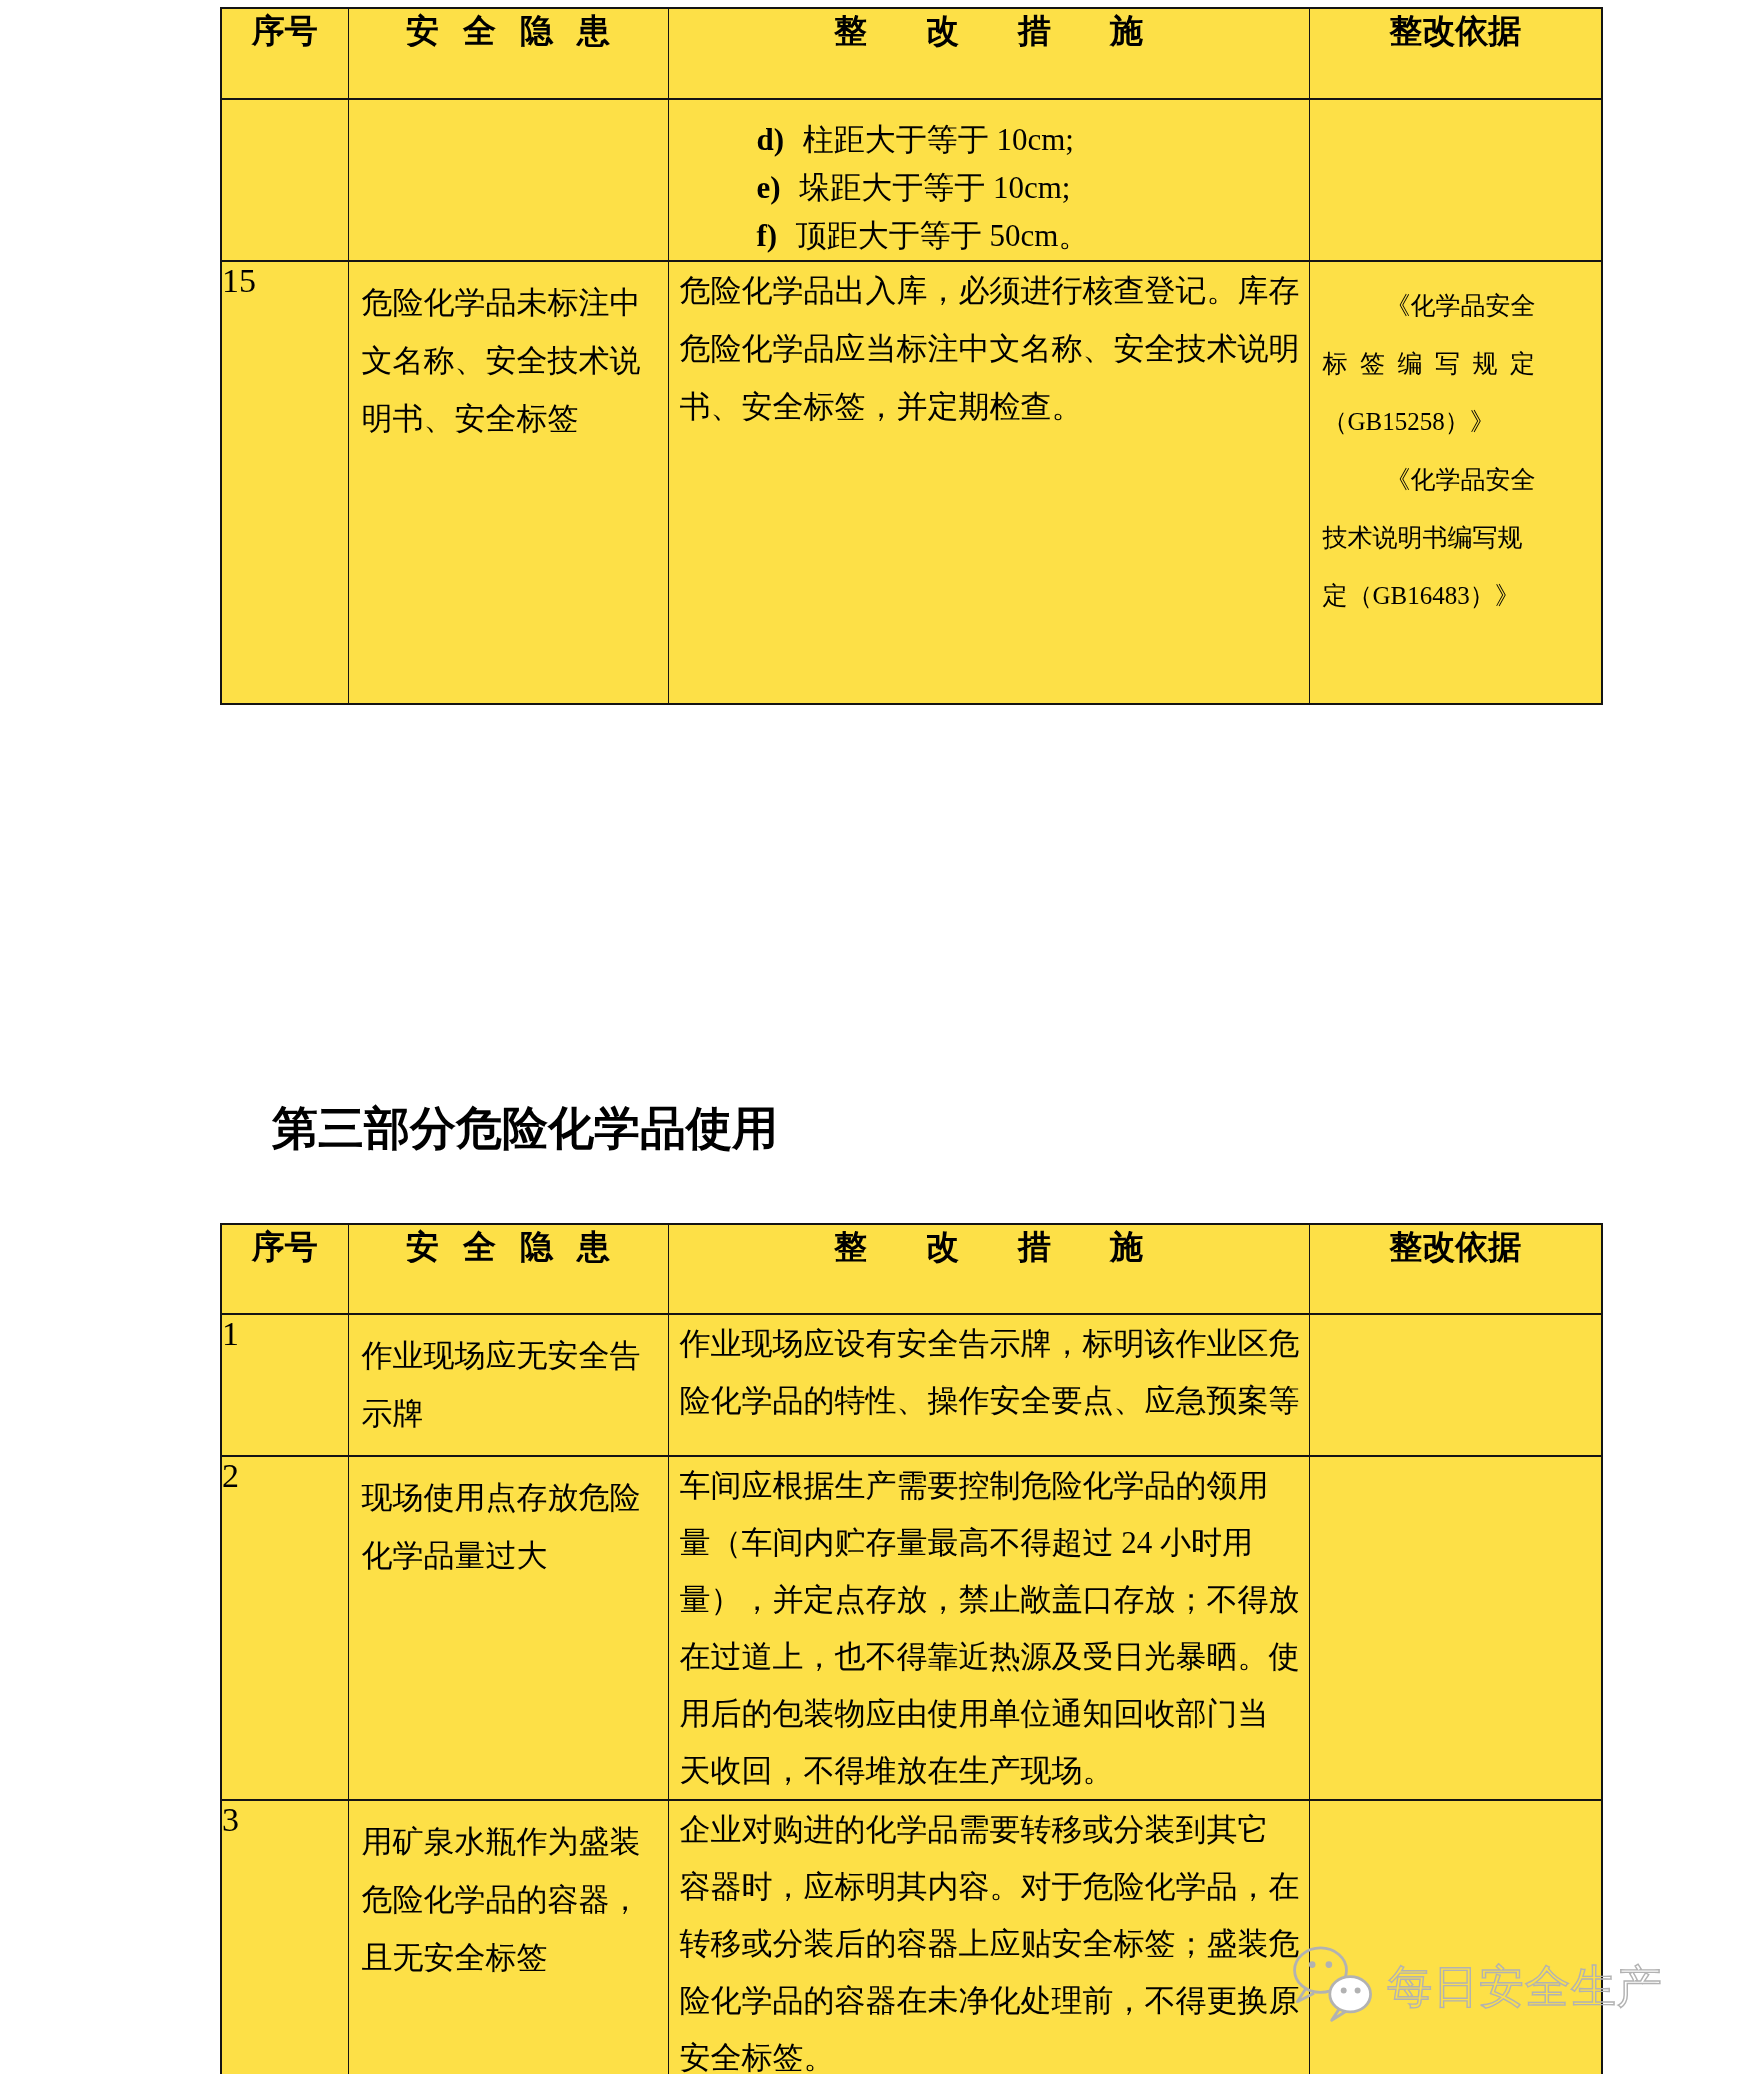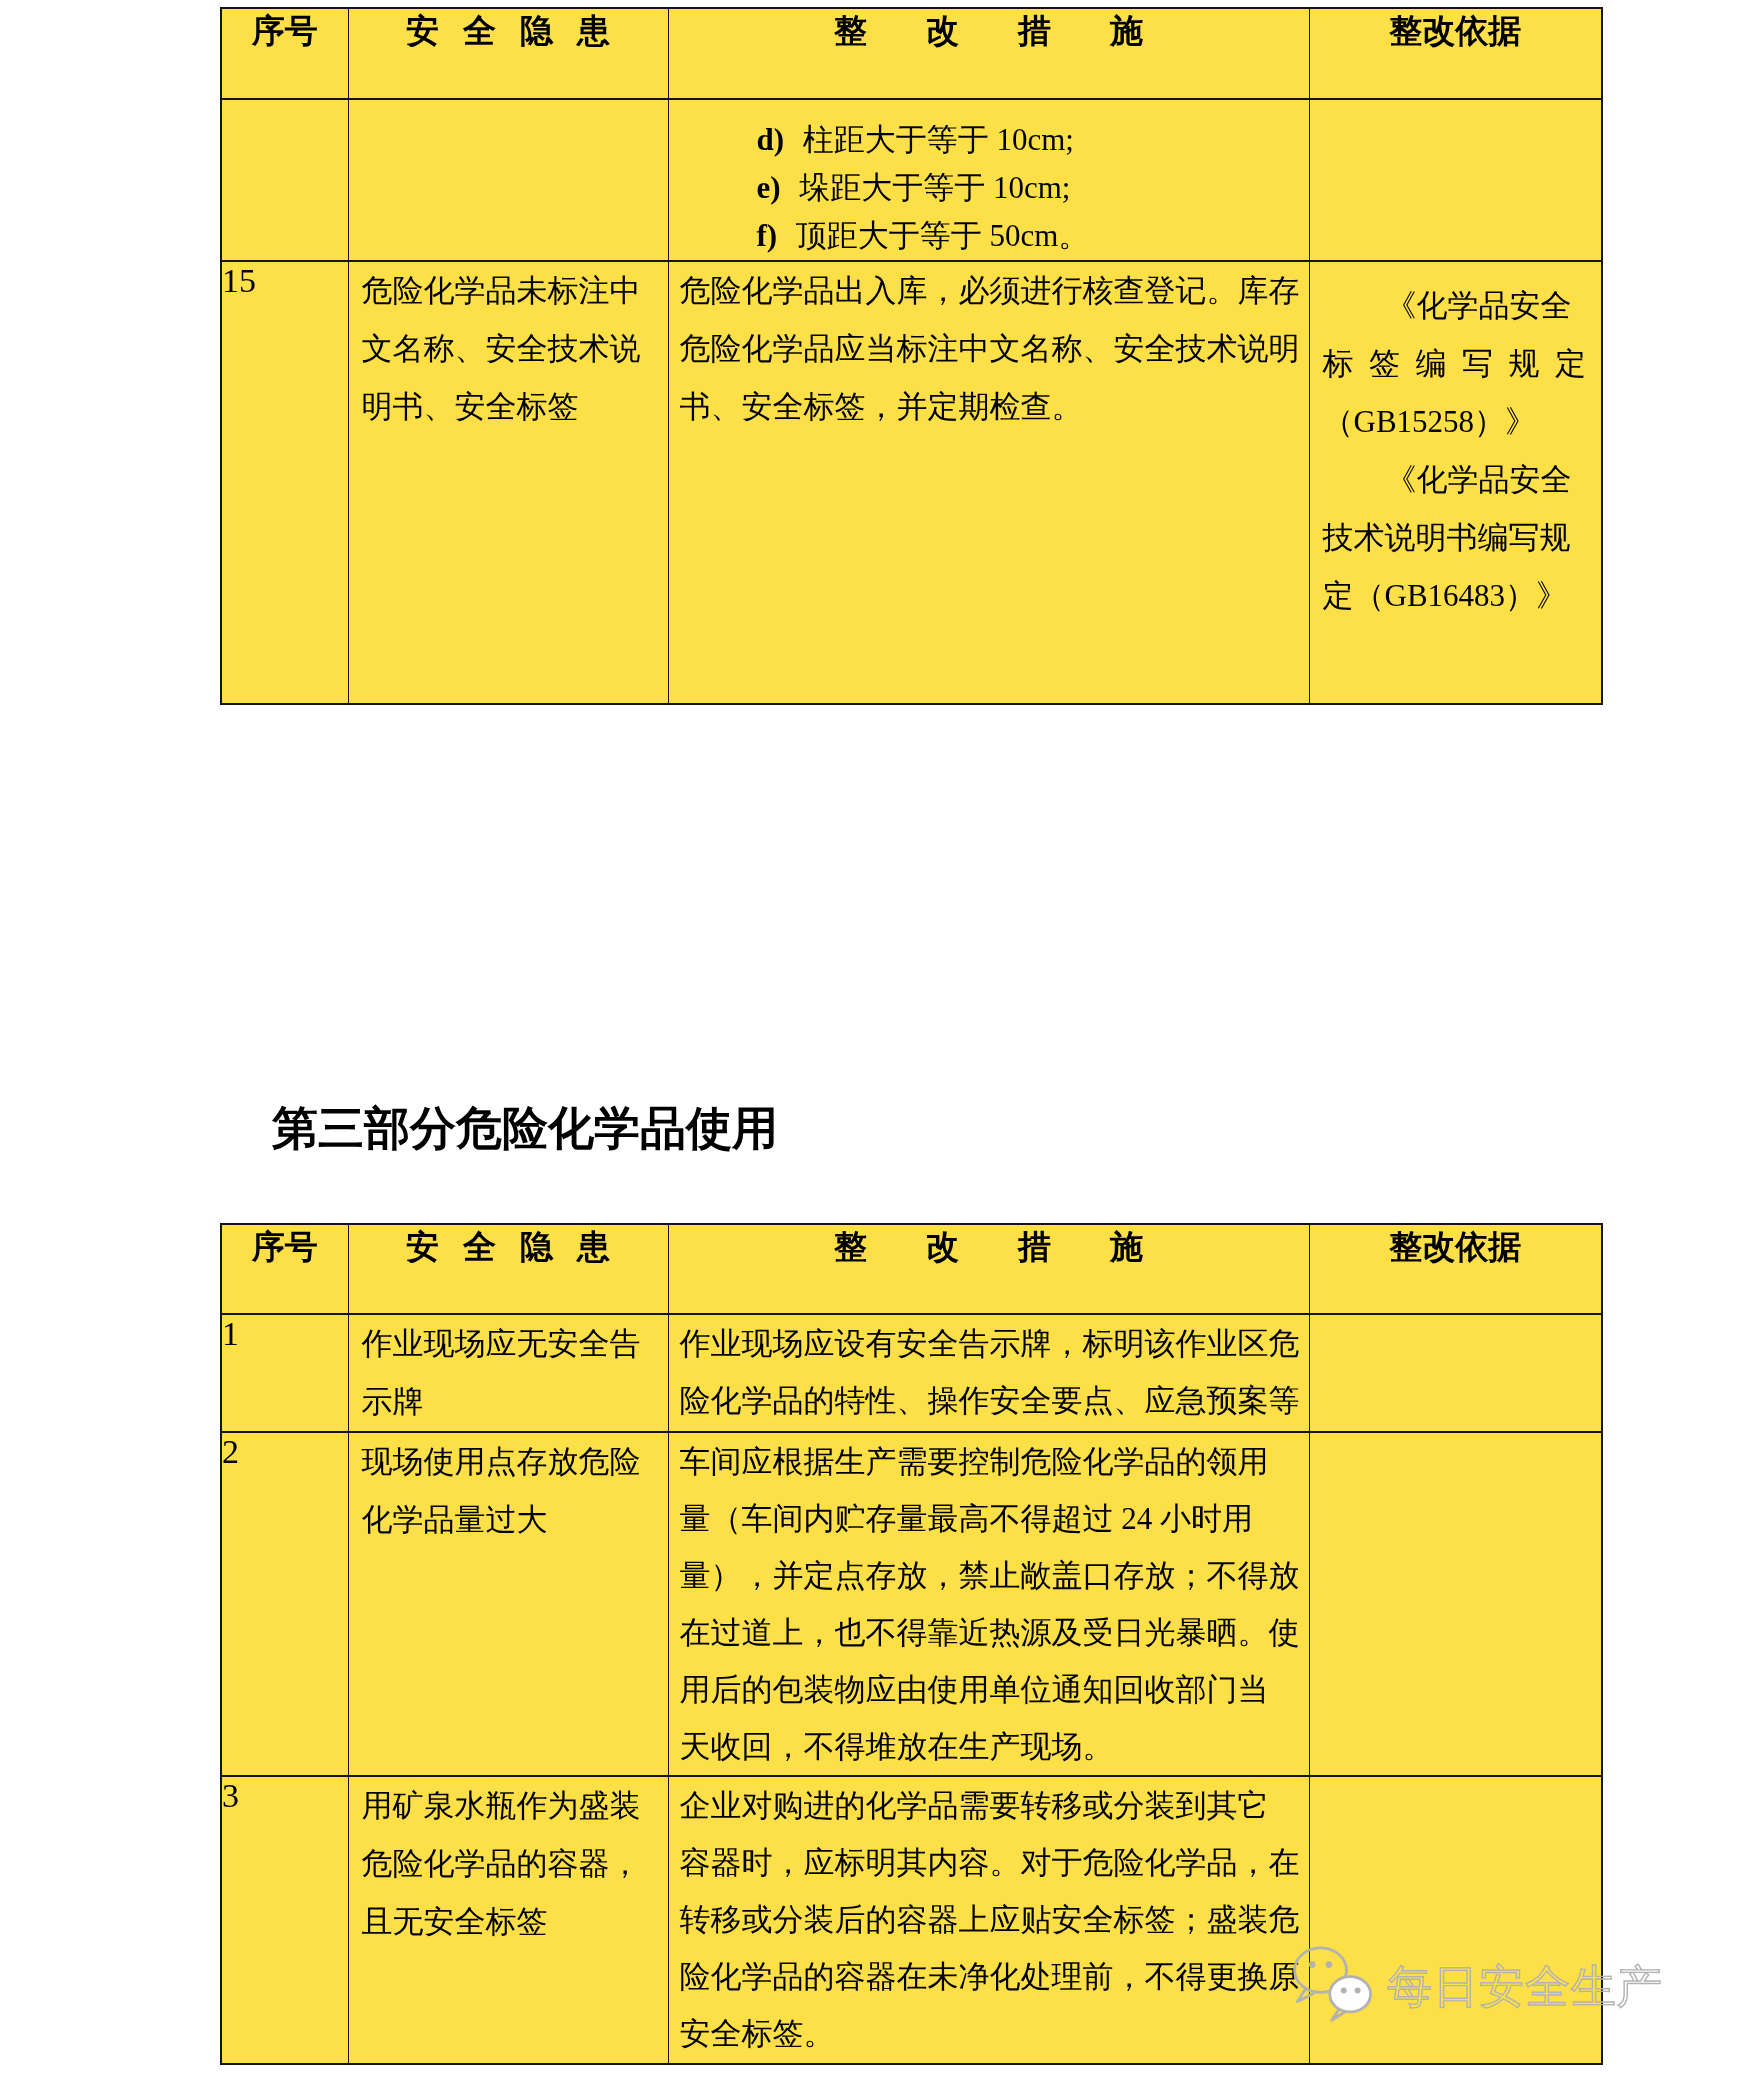--- a/index.html
+++ b/index.html
@@ -47,32 +47,32 @@
   th.head .ls26 { letter-spacing:24px; margin-right:-24px; }
   th.head .ls64 { letter-spacing:59px; margin-right:-59px; }
   td.c-no {
     text-align:left;
     vertical-align:middle;
     font-size:34px;
   }
   td.c-hazard {
     vertical-align:middle;
     font-size:31px;
-    padding:0 13px;
+    padding:12px 13px;
   }
   td.c-hazard .pre { line-height:58px; }
   td.c-measure {
     vertical-align:top;
     font-size:31px;
     padding:0 11px;
   }
   td.c-measure .pre { line-height:58px; }
   td.c-basis {
     vertical-align:top;
-    font-size:31px;
+    font-size:25px;
     padding:15px 13px 0 13px;
   }
   .pre { white-space:pre; }
   .pt18 { padding-top:16.7px; }
   .pt2  { padding-top:1.9px; }
   .pt6  { padding-top:5.6px; }
   .lh61 .pre, .lh61 { line-height:57px !important; }
   .def-block {
     padding:16px 0 0 77px;
     font-size:31px;

